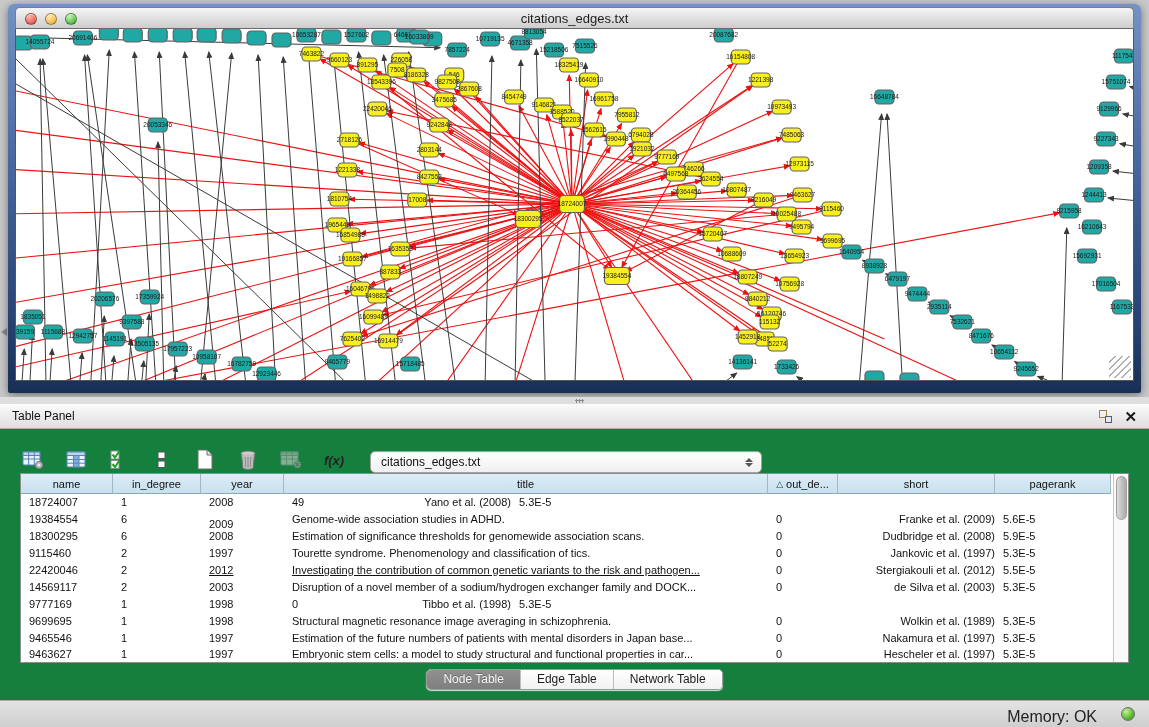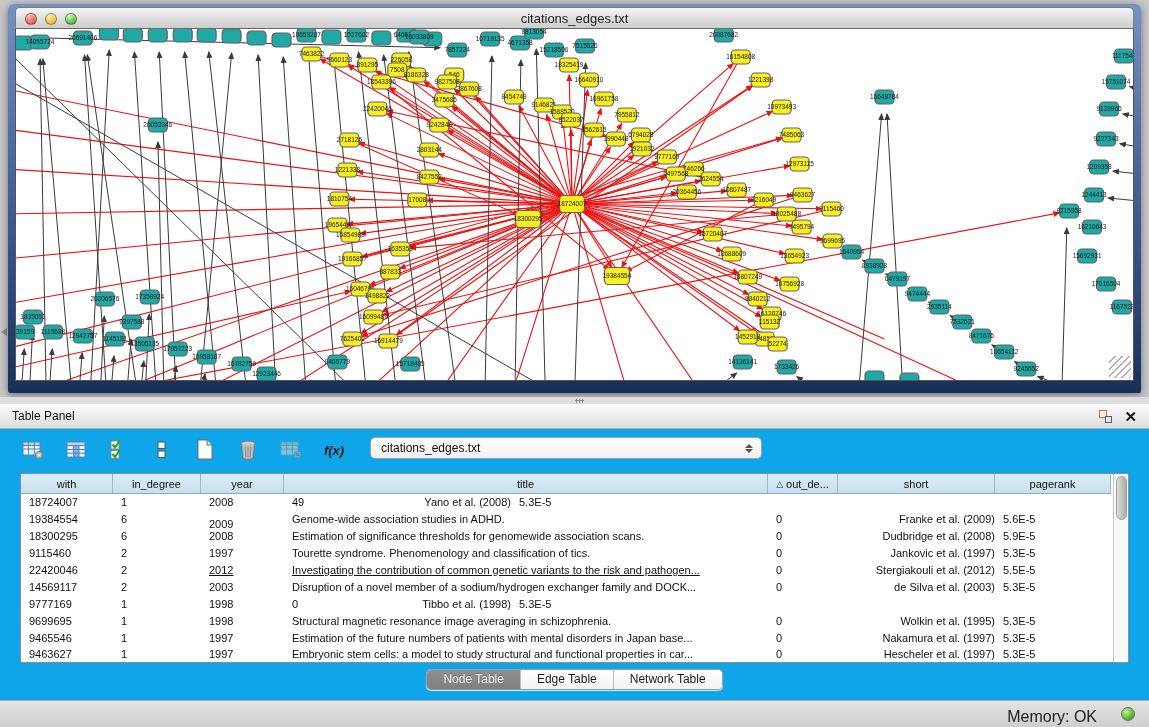--- a/index.html
+++ b/index.html
@@ -24,35 +24,35 @@
   .win-title { flex:1; text-align:center; font-size:13px; color:#1d1d1d; }
   .canvas { position:relative; background:#fff; height:calc(100% - 22px);
     border:1px solid #555; border-top:none; overflow:hidden; }
   .canvas svg { position:absolute; left:0; top:0; width:100%; height:100%; }
   .resize-grip { position:absolute; right:2px; bottom:2px; width:22px; height:22px;
     background:repeating-linear-gradient(135deg, transparent 0 4px, #9a9a9a 4px 5px); opacity:.8; }
   .edge-collapse-arrow { position:absolute; left:1px; top:328px; width:0; height:0;
     border-top:4px solid transparent; border-bottom:4px solid transparent; border-right:6px solid #8a8a8a; }
 
   
-  .table-region { height:303px; display:flex; flex-direction:column; background:#0ea5e9; }
+  .table-region { height:303px; display:flex; flex-direction:column; background:#15803d; }
   .splitter { height:7px; background:#dedede; position:relative; }
   .splitter-handle { position:absolute; left:50%; top:2px; width:9px; height:4px;
     background:radial-gradient(circle,#8a8a8a 1px, transparent 1.4px); background-size:3px 3px; }
   .panel-header { height:25px; background:linear-gradient(#fcfcfc,#dedede);
     border-bottom:1px solid #adadad; display:flex; align-items:center; padding:0 12px; }
   .panel-title { font-size:12px; color:#111; }
   .panel-header-icons { margin-left:auto; display:flex; align-items:center; gap:12px; }
   .float-icon { position:relative; width:13px; height:13px; }
   .float-icon .sq1 { position:absolute; left:0; top:0; width:8px; height:8px; border:1.5px solid #a08648; }
   .float-icon .sq2 { position:absolute; right:0; bottom:0; width:7px; height:7px; border:1.5px solid #4a5d84; background:#e9e9e9; }
   .close-x { font-size:15px; font-weight:bold; color:#1a1a1a; line-height:13px; cursor:default; }
 
   .panel-body { flex:1; padding:8px 20px 0 20px; }
-  .toolbar { height:36px; display:flex; align-items:flex-start; gap:17px; }
+  .toolbar { height:36px; display:flex; align-items:flex-end; gap:17px; }
   .tool-btn { width:26px; height:26px; display:flex; align-items:center; justify-content:center; }
   .fx { font-size:13px; color:#222; font-style:italic; font-weight:bold; }
   .combo { width:392px; height:22px; margin-left:6px; background:linear-gradient(#ffffff,#f0f0f0);
     border:1px solid #a3a3a3; border-radius:5px; display:flex; align-items:center;
     padding:0 8px 0 10px; box-shadow:inset 0 1px 1px rgba(0,0,0,.06); }
   .combo-label { flex:1; font-size:12px; color:#111; }
   .combo-arrows { display:flex; flex-direction:column; gap:1px; }
   .combo-arrows i { width:0; height:0; border-left:4px solid transparent; border-right:4px solid transparent; }
   .combo-arrows .up { border-bottom:4px solid #555; }
   .combo-arrows .dn { border-top:4px solid #555; }
@@ -899,21 +899,21 @@
             <i class="up"></i>
             <i class="dn"></i>
           </span>
       </div>
     </div>
 
     <div class="grid">
       <div class="grid-main">
         <div class="grid-header" id="grid-header">
             <div class="hcell" style="width: 92px;">
-              <span>with</span>
+              <span>name</span>
             </div>
             <div class="hcell" style="width: 88px;">
               <span>in_degree</span>
             </div>
             <div class="hcell" style="width: 83px;">
               <span>year</span>
             </div>
             <div class="hcell" style="width: 484px;">
               <span>title</span>
             </div>
@@ -989,21 +989,21 @@
               <div class="tcell" style="width: 70px;">0</div>
               <div class="tcell center" style="width: 157px;">Tibbo et al. (1998)</div>
               <div class="tcell" style="width: 116px;">5.3E-5</div>
             </div>
             <div class="trow">
               <div class="tcell" style="width: 92px;">9699695</div>
               <div class="tcell" style="width: 88px;">1</div>
               <div class="tcell" style="width: 83px;">1998</div>
               <div class="tcell" style="width: 484px;">Structural magnetic resonance image averaging in schizophrenia.</div>
               <div class="tcell" style="width: 70px;">0</div>
-              <div class="tcell center" style="width: 157px;">Wolkin et al. (1995)</div>
+              <div class="tcell center" style="width: 157px;">Wolkin et al. (1989)</div>
               <div class="tcell" style="width: 116px;">5.3E-5</div>
             </div>
             <div class="trow">
               <div class="tcell" style="width: 92px;">9465546</div>
               <div class="tcell" style="width: 88px;">1</div>
               <div class="tcell" style="width: 83px;">1997</div>
               <div class="tcell" style="width: 484px;">Estimation of the future numbers of patients with mental disorders in Japan base...</div>
               <div class="tcell" style="width: 70px;">0</div>
               <div class="tcell center" style="width: 157px;">Nakamura et al. (1997)</div>
               <div class="tcell" style="width: 116px;">5.3E-5</div>

